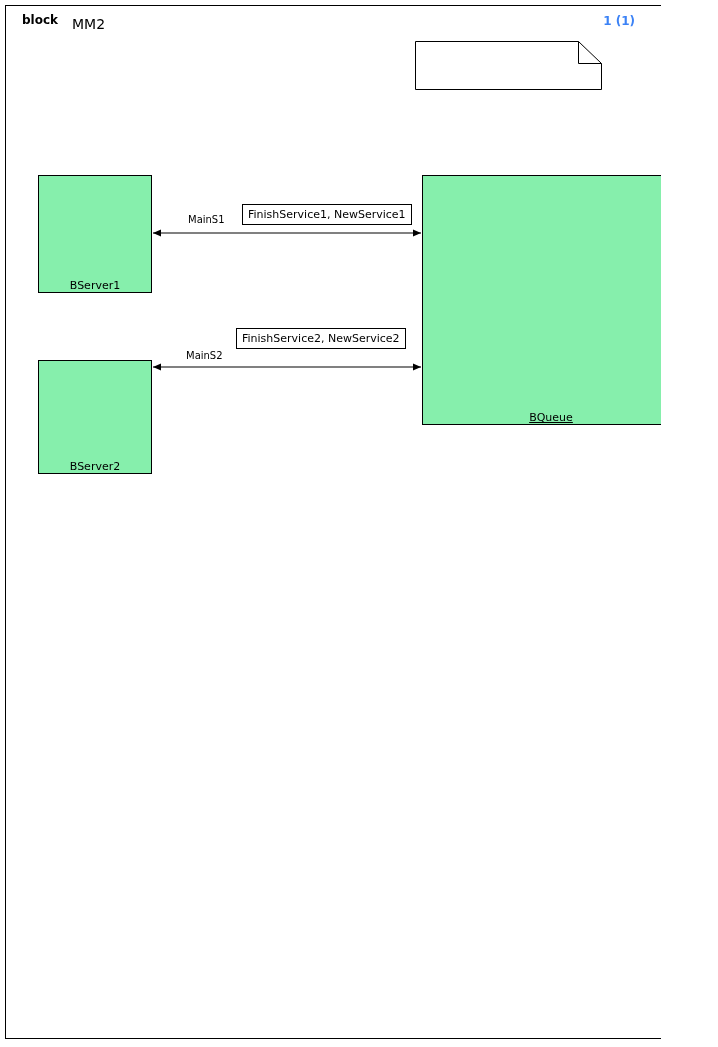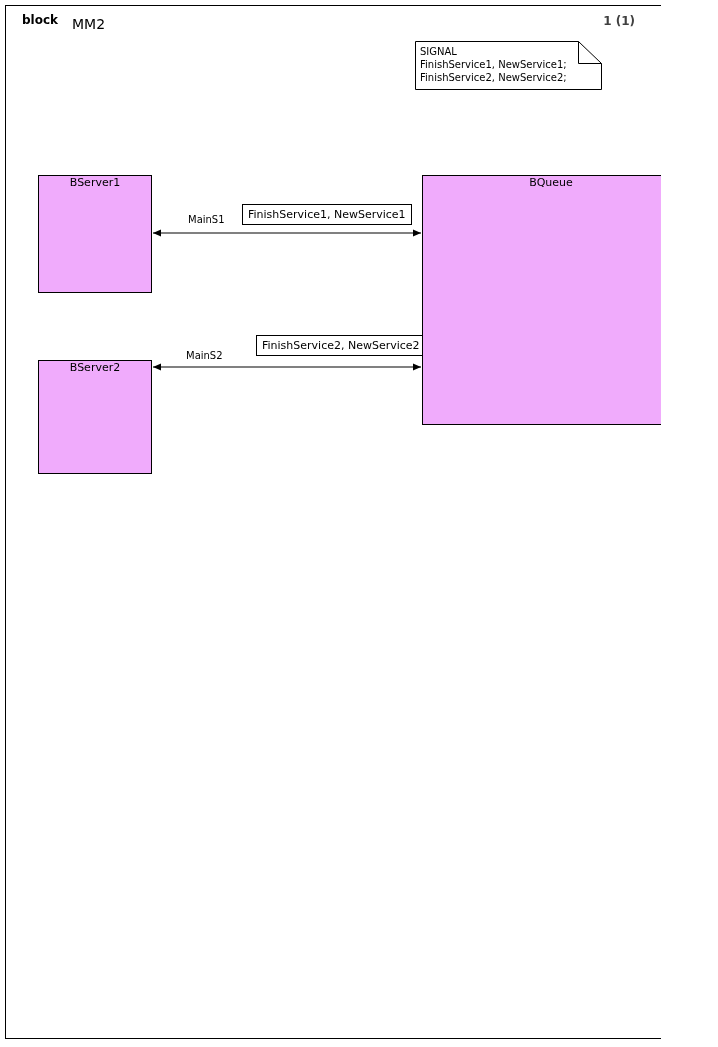--- a/index.html
+++ b/index.html
@@ -47,21 +47,21 @@
     font-size: 14px;
     font-weight: normal;
     color: #000000;
   }
   #page-number {
     position: absolute;
     right: 26px;
     top: 14px;
     font-size: 12px;
     font-weight: bold;
-    color: #404040;
+    color: #3b82f6;
   }
   
   #signal-note {
     position: absolute;
     left: 415px;
     top: 41px;
     width: 187px;
     height: 49px;
   }
   #signal-note svg {
@@ -76,34 +76,34 @@
     top: 4px;
     font-size: 10px;
     line-height: 13px;
     color: #000000;
     white-space: pre;
   }
   
   .block-symbol {
     position: absolute;
     border: 1px solid #000000;
-    background: #f0abfc;
+    background: #86efac;
     box-sizing: border-box;
     display: flex;
-    align-items: flex-start;
+    align-items: flex-end;
     justify-content: center;
   }
   .block-symbol .block-label {
     font-size: 11px;
     color: #000000;
     text-align: center;
   }
   #block-bserver1 { left: 38px; top: 175px; width: 114px; height: 118px; }
   #block-bserver2 { left: 38px; top: 312px; width: 114px; height: 114px; margin-top: 48px; }
-  #block-bqueue   { left: 422px; top: 175px; width: 258px; height: 250px; }
+  #block-bqueue   { left: 422px; top: 175px; width: 258px; height: 250px; text-decoration: underline; }
 
   
   .channel-svg {
     position: absolute;
     left: 0;
     top: 0;
     width: 718px;
     height: 1047px;
     pointer-events: none;
   }
@@ -122,43 +122,40 @@
     border: 1px solid #000000;
     background: transparent;
     box-sizing: border-box;
     font-size: 11px;
     color: #000000;
     white-space: nowrap;
     padding: 3px 5px 3px 5px;
     line-height: 13px;
   }
   #signal-list-1 { left: 242px; top: 204px; }
-  #signal-list-2 { left: 236px; top: 335px; margin-left: 20px; }
+  #signal-list-2 { left: 236px; top: 328px; }
 </style>
 </head>
 <body>
 
 <div id="page">
 
   <div id="page-frame"></div>
 
   <div id="header-block-keyword">block</div>
 
   <div id="header-diagram-name">MM2</div>
 
   <div id="page-number">1 (1)</div>
 
   <div id="signal-note">
     <svg width="187" height="49" viewBox="0 0 187 49">
       <path d="M0.5,0.5 L163.5,0.5 L186.5,22.5 L186.5,48.5 L0.5,48.5 Z" fill="#ffffff" stroke="#000000" stroke-width="1"></path>
       <path d="M163.5,0.5 L163.5,22.5 L186.5,22.5" fill="none" stroke="#000000" stroke-width="1"></path>
     </svg>
-    <div class="note-text">SIGNAL
-FinishService1, NewService1;
-FinishService2, NewService2;</div>
   </div>
 
   <svg class="channel-svg">
     <defs>
       <marker id="arrow-right" markerWidth="9" markerHeight="9" refX="8" refY="4" orient="auto" markerUnits="userSpaceOnUse">
         <path d="M0,0.6 L8,4 L0,7.4 z" fill="#000000"></path>
       </marker>
       <marker id="arrow-left" markerWidth="9" markerHeight="9" refX="8" refY="4" orient="auto" markerUnits="userSpaceOnUse">
         <path d="M0,0.6 L8,4 L0,7.4 z" fill="#000000"></path>
       </marker>

